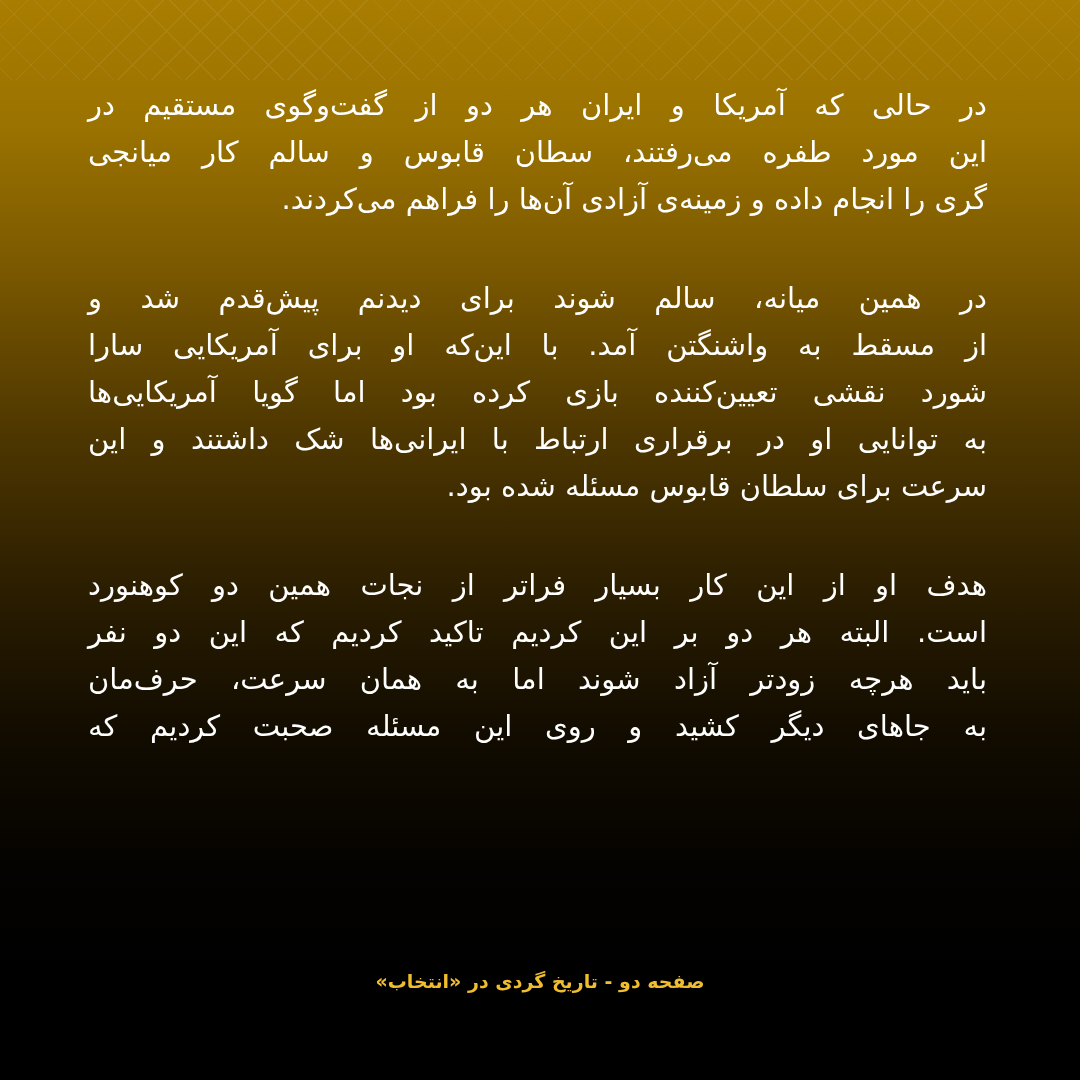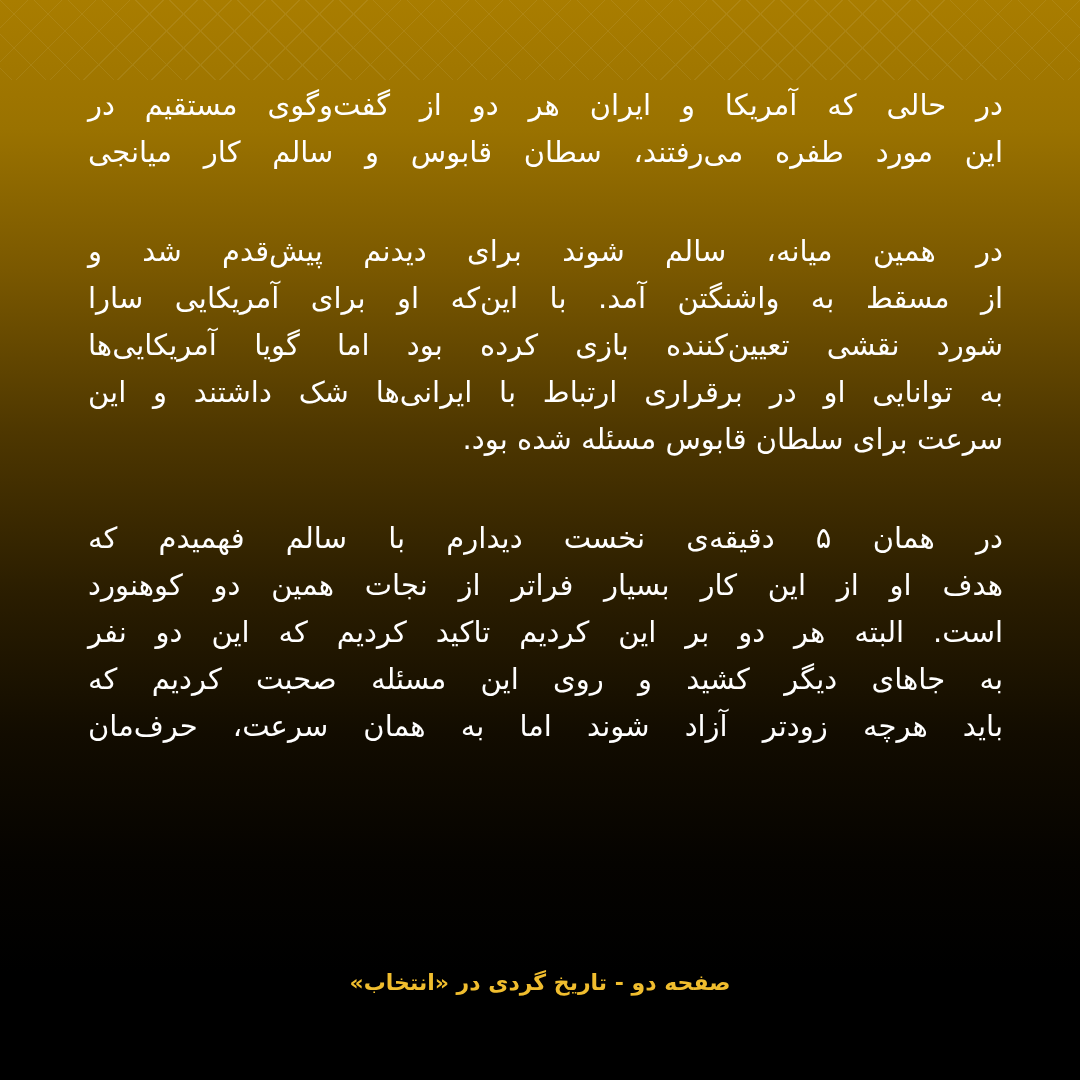--- a/index.html
+++ b/index.html
@@ -26,21 +26,21 @@
     }
     .content {
       position: absolute;
       left: 88px;
       top: 82px;
       width: 915px;
       direction: rtl;
       color: #ffffff;
     }
     .para {
-      margin: 0 0 52px 0;
+      margin: 0 16px 52px 0;
       font-size: 29px;
       line-height: 47px;
       text-align: justify;
       text-align-last: right;
       direction: rtl;
     }
     .para .line {
       display: block;
       text-align: justify;
       text-align-last: justify;
@@ -49,44 +49,44 @@
     .para .line.last {
       text-align-last: right;
     }
     .footer {
       position: absolute;
       left: 0;
       width: 1080px;
       top: 970px;
       text-align: center;
       direction: rtl;
-      font-size: 22px;
+      font-size: 19px;
       font-weight: bold;
       color: #f0bd2e;
     }
   </style>
 </head>
 <body>
 
 <div class="pattern"></div>
 
 <div class="content">
   <p class="para">
     <span class="line">در حالی که آمریکا و ایران هر دو از گفت‌وگوی مستقیم در</span>
     <span class="line">این مورد طفره می‌رفتند، سطان قابوس و سالم کار میانجی</span>
+    <span class="line last">گری را انجام داده و زمینه‌ی آزادی آن‌ها را فراهم می‌کردند.</span>
   </p>
   <p class="para">
     <span class="line">در همین میانه، سالم شوند برای دیدنم پیش‌قدم شد و</span>
     <span class="line">از مسقط به واشنگتن آمد. با این‌که او برای آمریکایی سارا</span>
     <span class="line">شورد نقشی تعیین‌کننده بازی کرده بود اما گویا آمریکایی‌ها</span>
     <span class="line">به توانایی او در برقراری ارتباط با ایرانی‌ها شک داشتند و این</span>
     <span class="line last">سرعت برای سلطان قابوس مسئله شده بود.</span>
   </p>
   <p class="para">
-    <span class="line">در همان ۵ دقیقه‌ی نخست دیدارم با سالم فهمیدم که</span>
     <span class="line">هدف او از این کار بسیار فراتر از نجات همین دو کوهنورد</span>
     <span class="line">است. البته هر دو بر این کردیم تاکید کردیم که این دو نفر</span>
+    <span class="line">باید هرچه زودتر آزاد شوند اما به همان سرعت، حرف‌مان</span>
     <span class="line">به جاهای دیگر کشید و روی این مسئله صحبت کردیم که</span>
-    <span class="line">باید هرچه زودتر آزاد شوند اما به همان سرعت، حرف‌مان</span>
   </p>
 </div>
 
 <div class="footer">صفحه دو - تاریخ گردی در «انتخاب»</div>
 
 </body></html>

